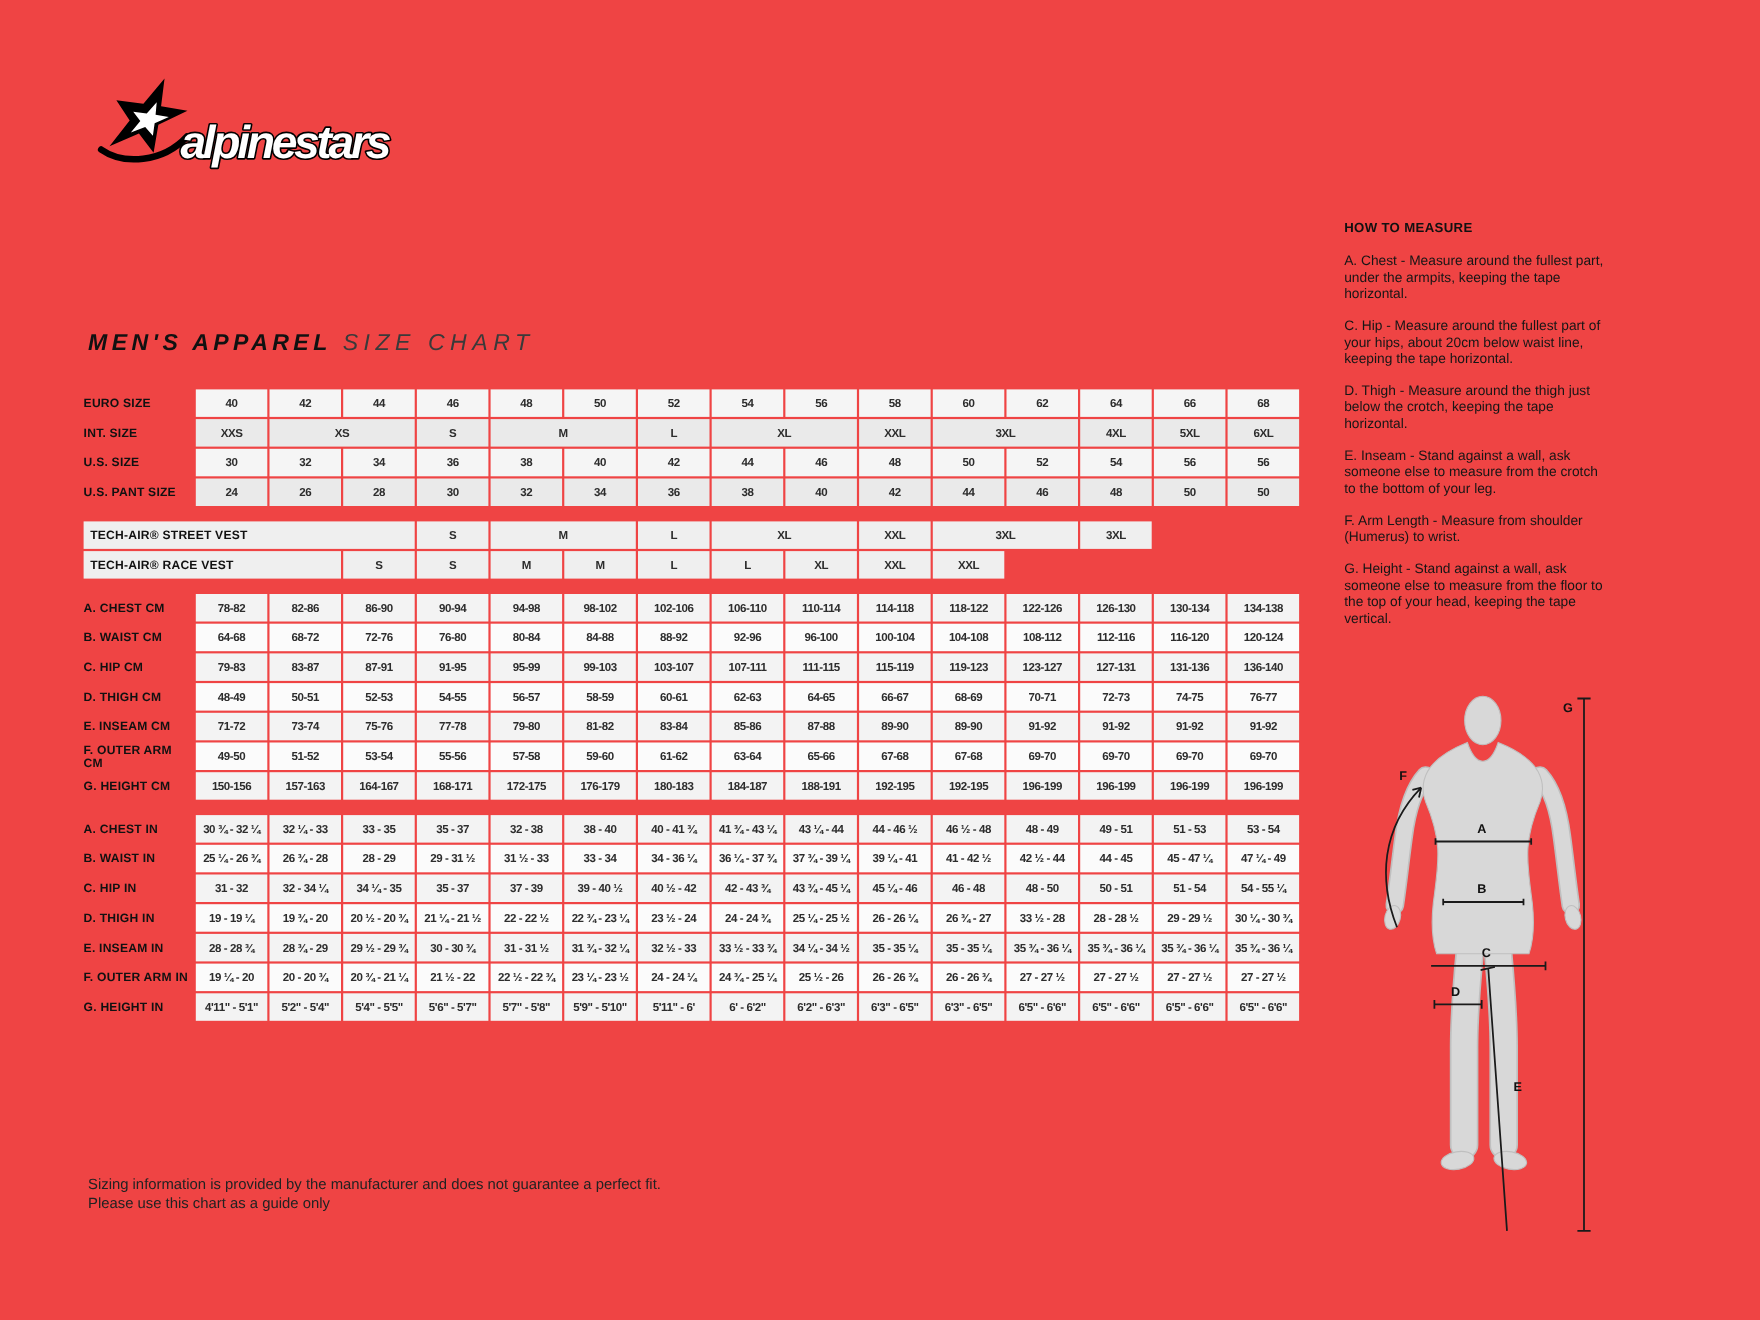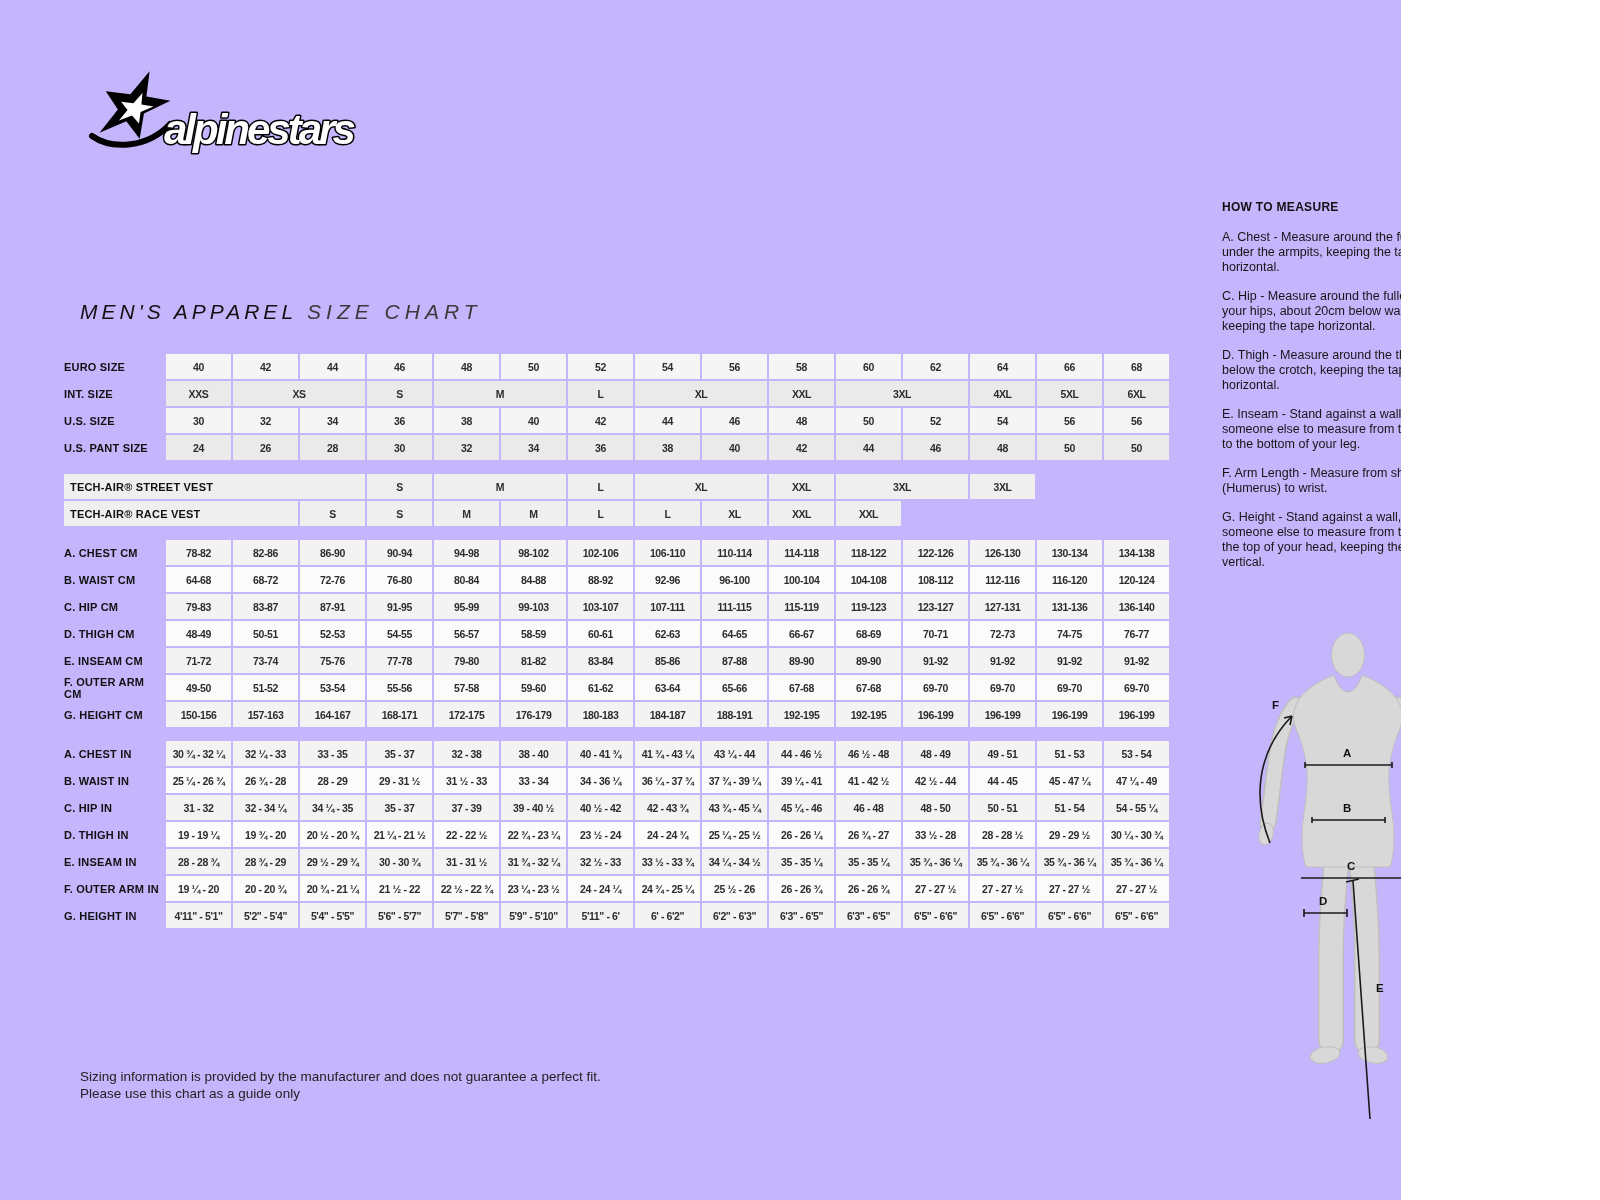--- a/index.html
+++ b/index.html
@@ -1,29 +1,29 @@
 <!DOCTYPE html>
 <html><head>
 <meta charset="utf-8">
 <style>
   * { margin:0; padding:0; box-sizing:border-box; }
   html,body { background:#ffffff; }
   body { font-family:"Liberation Sans", sans-serif; color:#111; }
-  #page { position:relative; width:1401px; height:1200px; background:#c4b5fd; overflow:hidden; }
+  #page { position:relative; width:1600px; height:1200px; background:#ef4444; overflow:hidden; }
 
   
   #logo { position:absolute; left:78px; top:60px; width:290px; height:105px; }
 
   
   #title { position:absolute; left:80px; top:300px; white-space:nowrap; }
-  #title .main { font-size:21px; font-weight:normal; font-style:italic; letter-spacing:4px; color:#111; }
+  #title .main { font-size:21px; font-weight:bold; font-style:italic; letter-spacing:4px; color:#111; }
   #title .sub  { font-size:21px; font-weight:300; font-style:italic; letter-spacing:5px; color:#3a3a3a; margin-left:10px; }
 
   
-  #size-table { position:absolute; left:64px; top:354px; width:1105px; }
+  #size-table { position:absolute; left:76px; top:354px; width:1105px; }
   .tblock { margin-bottom:14px; }
   .blk-in { margin-top:10px; }
   .trow { display:grid; grid-template-columns:100px repeat(15,1fr); column-gap:2px; margin-bottom:2px; min-height:25px; }
   .tlabel { display:flex; align-items:center; font-size:11px; font-weight:bold; letter-spacing:0.2px; color:#111; line-height:12px; padding-right:4px; }
   .tcell { display:flex; align-items:center; justify-content:center; font-size:10.5px; font-weight:bold; letter-spacing:-0.4px; color:#2d2d2d; white-space:nowrap; padding:4px 0; }
   .blk-sizes  .trow:nth-child(odd)  .tcell { background:#f5f5f5; }
   .blk-sizes  .trow:nth-child(even) .tcell { background:#eaeaea; }
   .blk-techair .tcell  { background:#efefef; }
   .blk-techair .tlabel { background:#efefef; padding-left:6px;text-align:center; }
   .blk-cm .trow:nth-child(odd)  .tcell, .blk-in .trow:nth-child(odd)  .tcell { background:#f3f3f3; }

